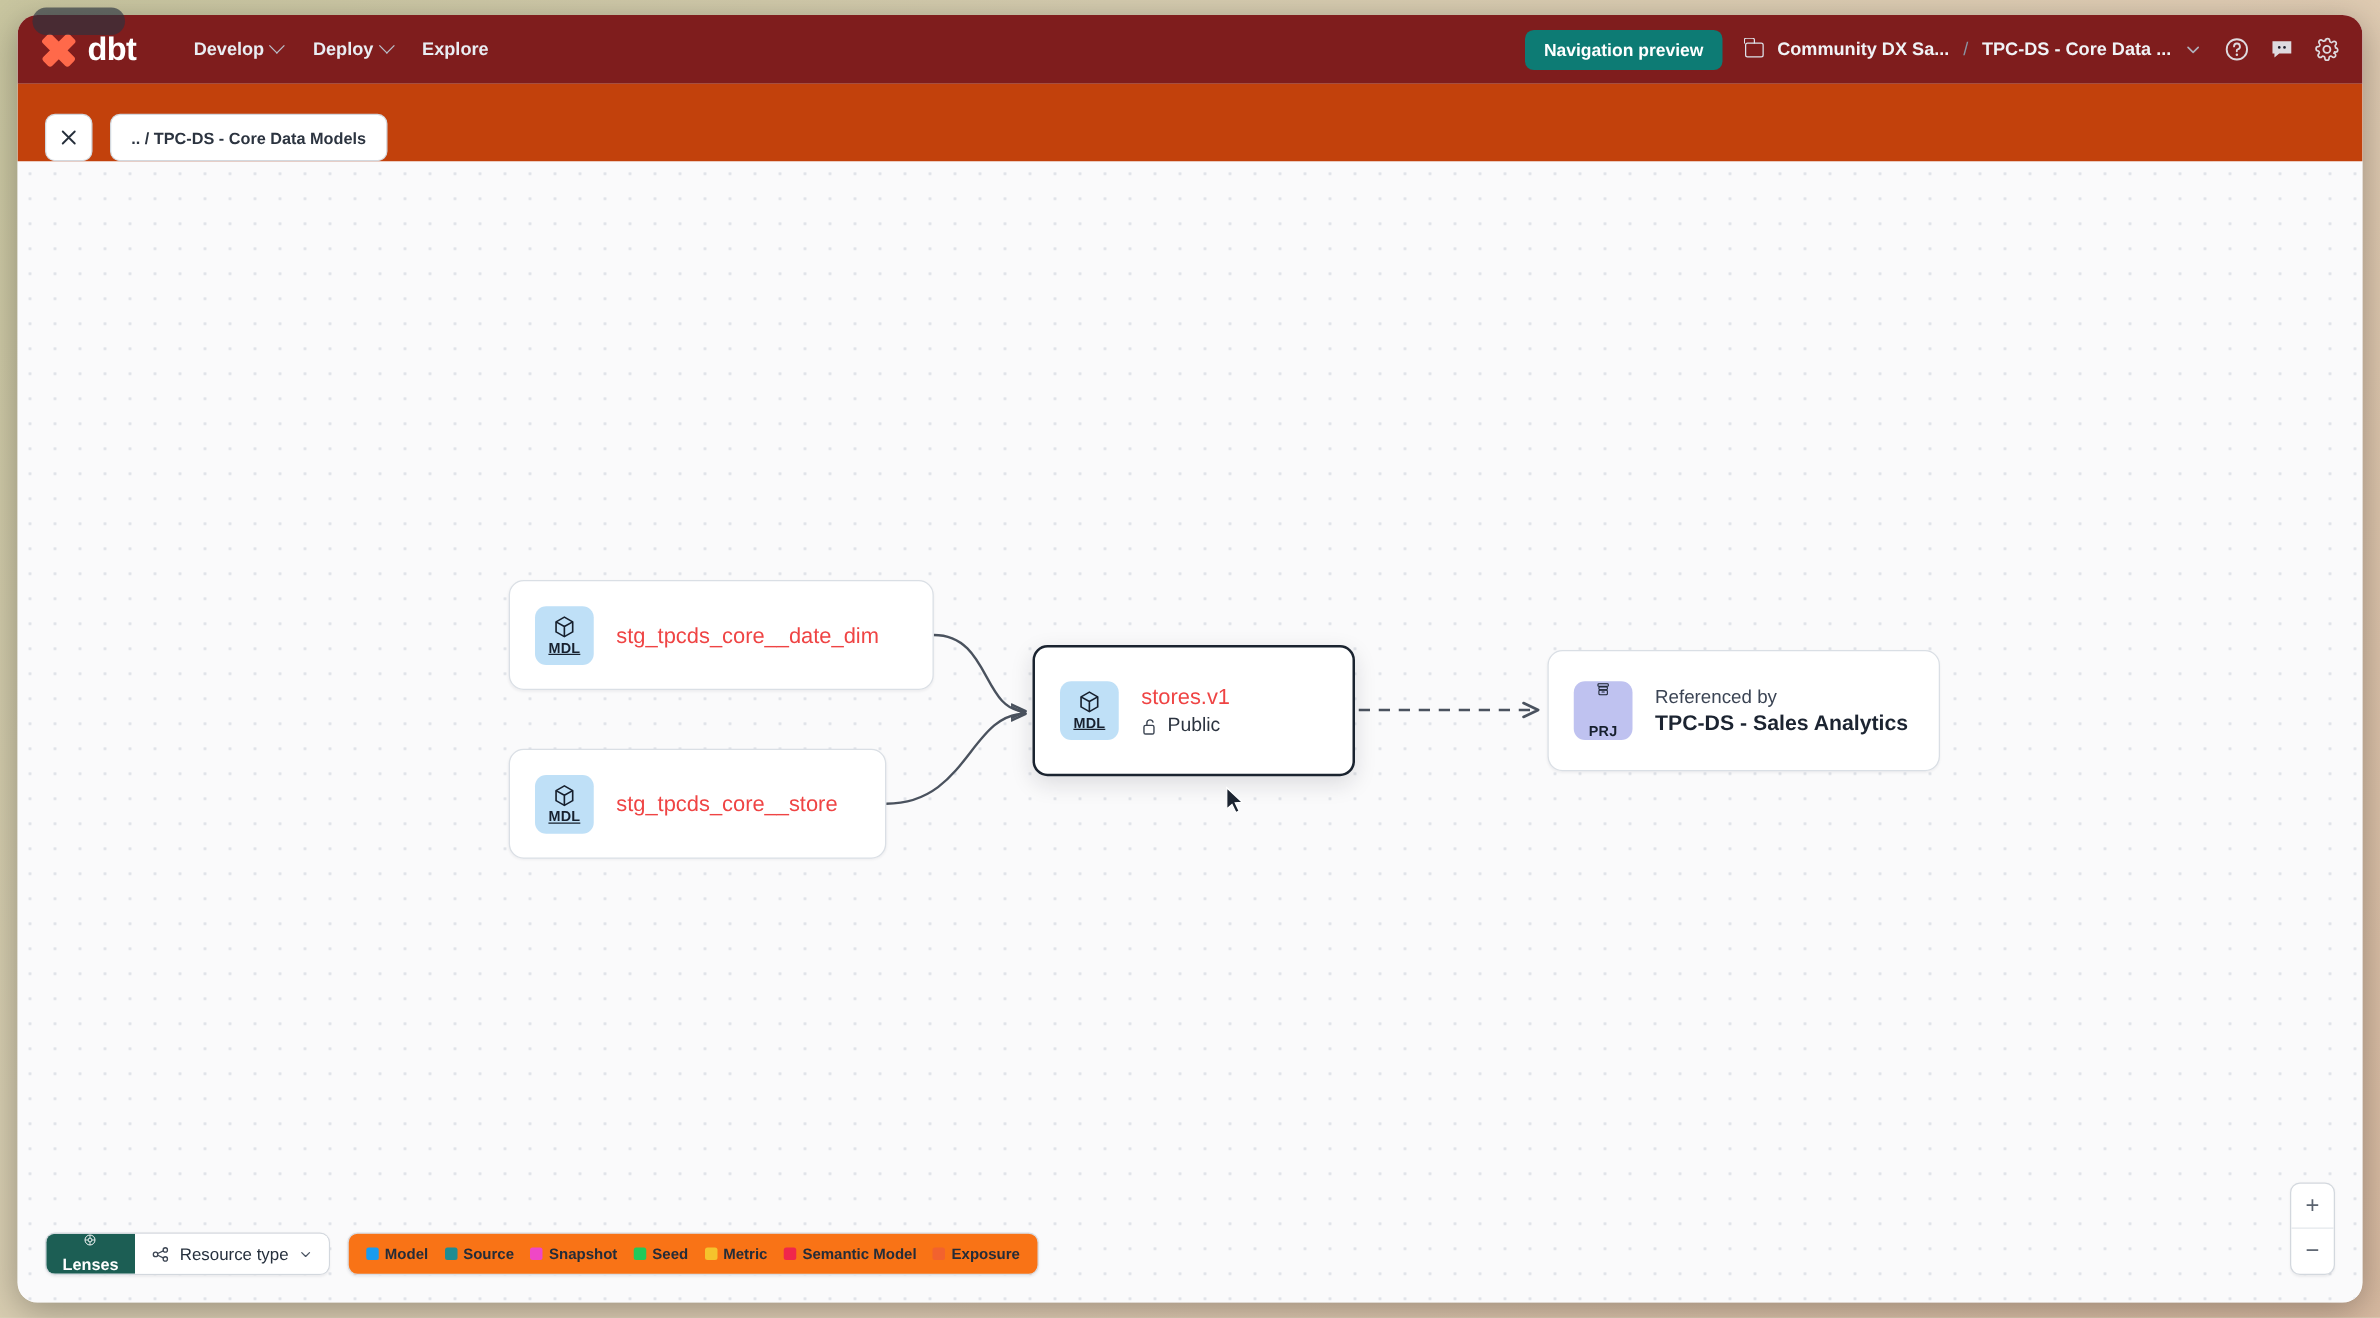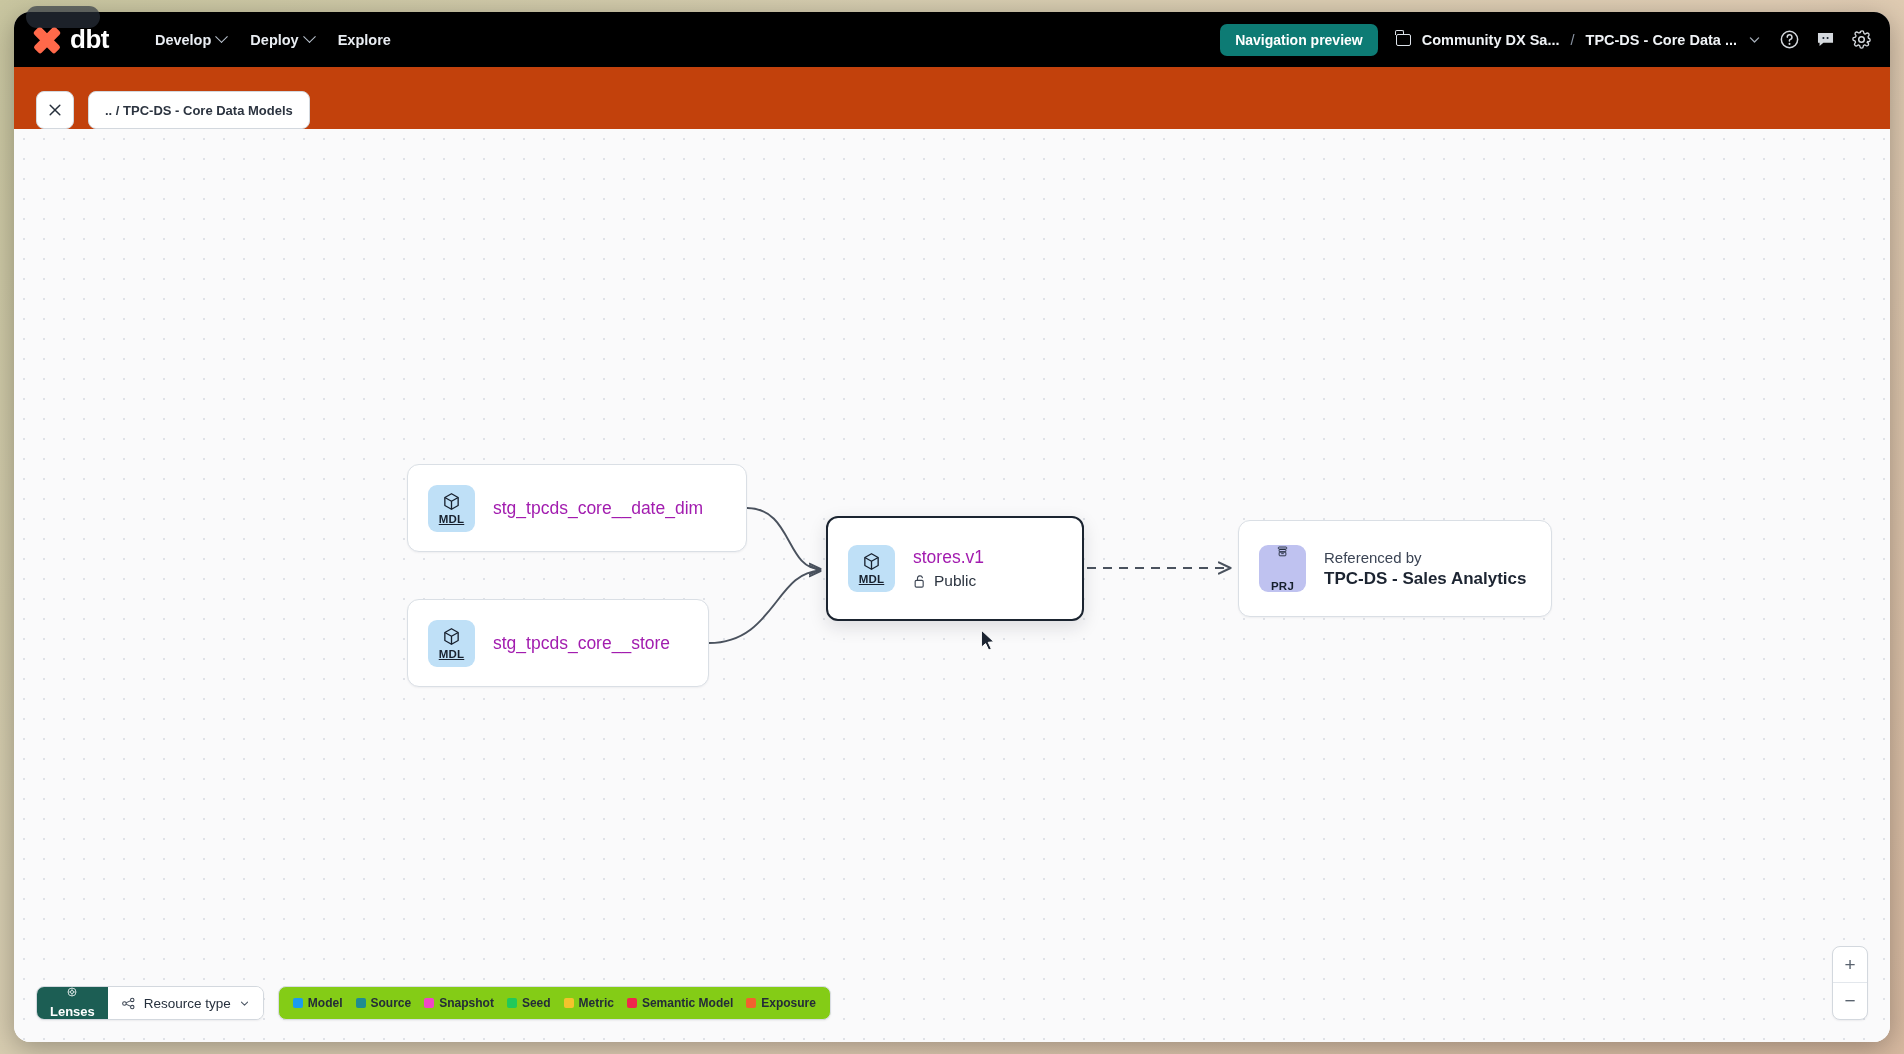--- a/index.html
+++ b/index.html
@@ -19,21 +19,21 @@
     left: 14px; top: 12px;
     width: 1876px; height: 1030px;
     border-radius: 16px;
     background: #fafafb;
     overflow: hidden;
     box-shadow: 0 6px 28px rgba(0,0,0,.30);
   }
   
   #topnav {
     position: absolute; left:0; top:0; width:100%; height: 55px;
-    background:#000000;
+    background:#7f1d1d;
     display:flex; align-items:center;
     padding: 0 18px 0 18px;
     color:#fff;
   }
   .logo-wrap { display:flex; align-items:center; gap:8px; margin-right:34px; }
   .dbt-x { width:30px; height:30px; position:relative; }
   .dbt-x::before, .dbt-x::after{
     content:""; position:absolute; left:50%; top:50%;
     width:30px; height:9.5px; background:#ff694a; border-radius:2.5px;
     transform-origin:center;
@@ -105,34 +105,34 @@
     border:2.4px solid #1b2430;
     box-shadow:0 6px 18px rgba(20,25,35,.13);
   }
   .badge{
     width:47px; height:47px; border-radius:9px; flex:0 0 auto;
     display:flex; flex-direction:column; align-items:center; justify-content:center; gap:0px;
   }
   .badge.mdl{ background:#bfe0f7; color:#17202e;text-decoration:underline; }
   .badge.prj{ background:#bfc2f0; color:#17202e;gap:20px; }
   .badge .blabel{ font-size:11.5px; font-weight:700; letter-spacing:.2px; line-height:1; margin-top:2px; }
-  .node-title{ font-size:17.5px; color:#a21caf; font-weight:400; white-space:nowrap; }
+  .node-title{ font-size:17.5px; color:#ef4444; font-weight:400; white-space:nowrap; }
   .node-sub{ display:flex; align-items:center; gap:7px; font-size:15.5px; color:#2c3440; margin-top:4px; }
   .node-text{ display:flex; flex-direction:column; justify-content:center; }
   .eyebrow{ font-size:15px; color:#3b4454; }
   .strongline{ font-size:17px; color:#1c2431; font-weight:700; margin-top:3px; white-space:nowrap; }
   
   #bottombar{ position:absolute; left:22px; bottom:22px; display:flex; align-items:center; gap:14px; z-index:6;}
   .lens-group{ display:flex; height:34px; border-radius:8px; overflow:hidden; border:1px solid #d3d8de; background:#fff;
                box-shadow:0 1px 2px rgba(20,25,35,.06); }
   .lens-btn{ background:#1c5e54; color:#fff; display:flex; align-items:center; gap:7px; padding:0 13px;
              font-size:13px; font-weight:600; cursor:pointer;flex-direction:column; }
   .restype-btn{ display:flex; align-items:center; gap:8px; padding:0 13px; font-size:13.5px; color:#26303d;
                 cursor:pointer; background:#fff; }
-  .legend{ height:34px; border:1px solid #d9dde3; border-radius:8px; background:#84cc16; display:flex; align-items:center;
+  .legend{ height:34px; border:1px solid #d9dde3; border-radius:8px; background:#f97316; display:flex; align-items:center;
            gap:13px; padding:0 14px; box-shadow:0 1px 2px rgba(20,25,35,.06); }
   .lg-item{ display:flex; align-items:center; gap:5px; font-size:12px; color:#242c38; font-weight:600; white-space:nowrap; }
   .lg-sw{ width:10px; height:10px; border-radius:2px; flex:0 0 auto; }
   
   #zoomctl{ position:absolute; right:22px; bottom:22px; width:36px; border:1px solid #d3d8de; border-radius:8px;
             background:#fff; overflow:hidden; z-index:6; box-shadow:0 1px 2px rgba(20,25,35,.06); }
   .zbtn{ height:36px; display:flex; align-items:center; justify-content:center; cursor:pointer; color:#5a636f; font-size:19px; }
   .zbtn:first-child{ border-bottom:1px solid #e3e7ec; }
   
   #cursor{ position:absolute; left:966px; top:500px; z-index:20; pointer-events:none; }

